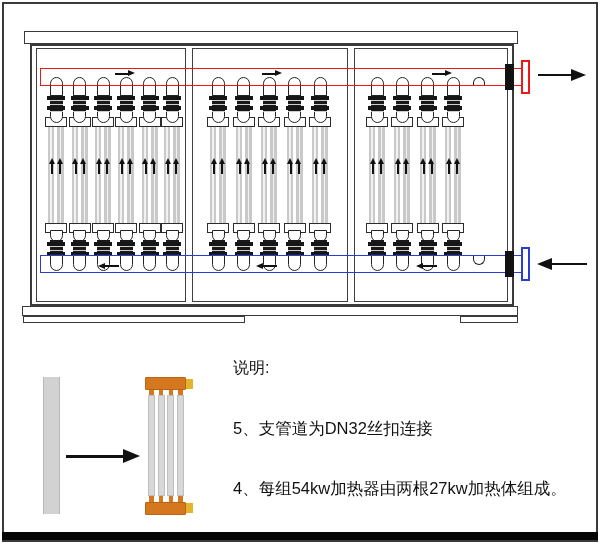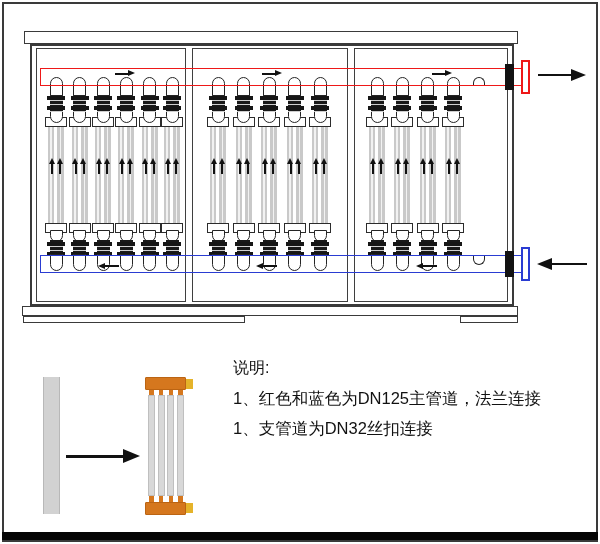--- a/index.html
+++ b/index.html
@@ -310,16 +310,16 @@
       <div class="abs dtube" style="left: 12.7px; top: 18px; width: 7px; height: 101px;"></div>
       <div class="abs stub" style="left: 23.6px; top: 13px; width: 4.6px; height: 5.5px;"></div>
       <div class="abs stub" style="left: 23.6px; top: 119px; width: 4.6px; height: 5.8px;"></div>
       <div class="abs dtube" style="left: 22.4px; top: 18px; width: 7px; height: 101px;"></div>
       <div class="abs stub" style="left: 33.3px; top: 13px; width: 4.6px; height: 5.5px;"></div>
       <div class="abs stub" style="left: 33.3px; top: 119px; width: 4.6px; height: 5.8px;"></div>
       <div class="abs dtube" style="left: 32.1px; top: 18px; width: 7px; height: 101px;"></div>
     </div>
 
   <div class="note-title">说明:</div>
-  <div class="note" style="top:388px;">1、红色和蓝色为DN125主管道，法兰连接</div>
-  <div class="note" style="top:418px;">1、支管道为DN32丝扣连接</div>
+  <div class="note" style="top:418px;">5、支管道为DN32丝扣连接</div>
+  <div class="note" style="top:478px;">4、每组54kw加热器由两根27kw加热体组成。</div>
 
 </div>
 
 </body></html>

